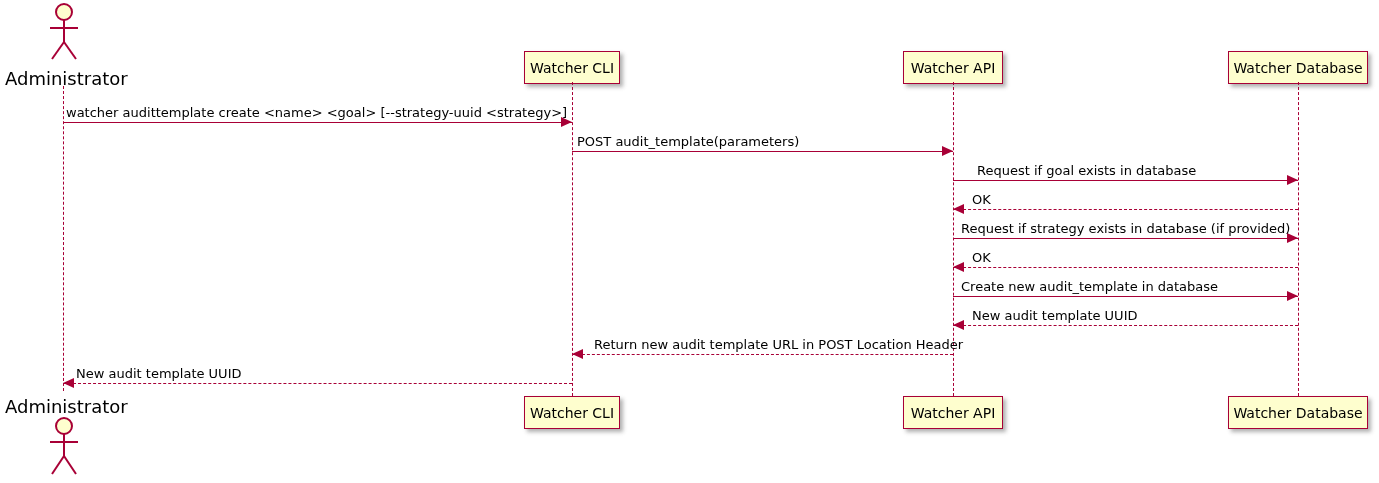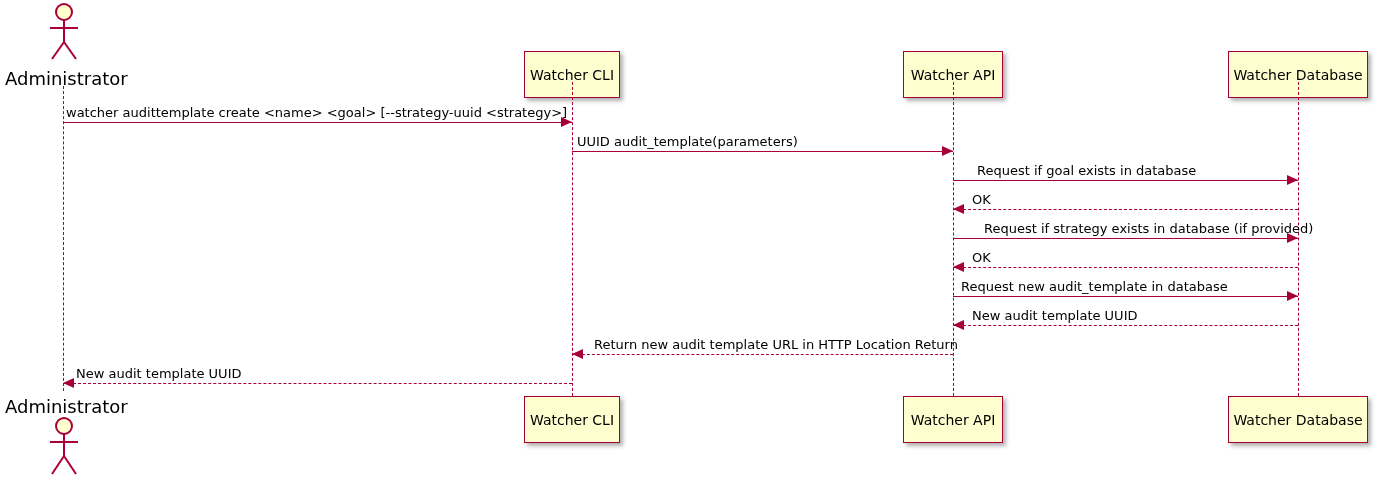--- a/index.html
+++ b/index.html
@@ -25,21 +25,21 @@
     background: #FEFECE;
     border: 1.5px solid #A80036;
     color: #000000;
     font-size: 14px;
     line-height: 1;
     display: flex;
     align-items: center;
     justify-content: center;
     white-space: nowrap;
     box-shadow: 3px 3px 4px rgba(50, 50, 50, 0.38);
-    height: 47px;
+    height: 33px;
   }
 
   
   .actor {
     position: absolute;
   }
   .actor-label {
     position: absolute;
     font-size: 18px;
     color: #000000;
@@ -129,63 +129,63 @@
 
   <div class="msg" style="left:63px; top:122px;">
     <div class="msg-line" style="width:509px;"></div>
     <div class="arrow-head right" style="left:498px;"></div>
     <div class="msg-label" style="left:3px;">watcher audittemplate create &lt;name&gt; &lt;goal&gt; [--strategy-uuid &lt;strategy&gt;]</div>
   </div>
 
   <div class="msg" style="left:572px; top:151px;">
     <div class="msg-line" style="width:381px;"></div>
     <div class="arrow-head right" style="left:370px;"></div>
-    <div class="msg-label" style="left:5px;">UUID audit_template(parameters)</div>
+    <div class="msg-label" style="left:5px;">POST audit_template(parameters)</div>
   </div>
 
   <div class="msg" style="left:953px; top:180px;">
     <div class="msg-line" style="width:345px;"></div>
     <div class="arrow-head right" style="left:334px;"></div>
     <div class="msg-label" style="left:8px;margin-left:16px;">Request if goal exists in database</div>
   </div>
 
   <div class="msg" style="left:953px; top:209px;">
     <div class="msg-line dashed" style="width:345px;"></div>
     <div class="arrow-head left" style="left:0px;"></div>
     <div class="msg-label" style="left:19px;">OK</div>
   </div>
 
   <div class="msg" style="left:953px; top:238px;">
     <div class="msg-line" style="width:345px;"></div>
     <div class="arrow-head right" style="left:334px;"></div>
-    <div class="msg-label" style="left:8px;margin-left:23px;">Request if strategy exists in database (if provided)</div>
+    <div class="msg-label" style="left:8px;">Request if strategy exists in database (if provided)</div>
   </div>
 
   <div class="msg" style="left:953px; top:267px;">
     <div class="msg-line dashed" style="width:345px;"></div>
     <div class="arrow-head left" style="left:0px;"></div>
     <div class="msg-label" style="left:19px;">OK</div>
   </div>
 
   <div class="msg" style="left:953px; top:296px;">
     <div class="msg-line" style="width:345px;"></div>
     <div class="arrow-head right" style="left:334px;"></div>
-    <div class="msg-label" style="left:8px;">Request new audit_template in database</div>
+    <div class="msg-label" style="left:8px;">Create new audit_template in database</div>
   </div>
 
   <div class="msg" style="left:953px; top:325px;">
     <div class="msg-line dashed" style="width:345px;"></div>
     <div class="arrow-head left" style="left:0px;"></div>
     <div class="msg-label" style="left:19px;">New audit template UUID</div>
   </div>
 
   <div class="msg" style="left:572px; top:354px;">
     <div class="msg-line dashed" style="width:381px;"></div>
     <div class="arrow-head left" style="left:0px;"></div>
-    <div class="msg-label" style="left:22px;">Return new audit template URL in HTTP Location Return</div>
+    <div class="msg-label" style="left:22px;">Return new audit template URL in POST Location Header</div>
   </div>
 
   <div class="msg" style="left:63px; top:383px;">
     <div class="msg-line dashed" style="width:509px;"></div>
     <div class="arrow-head left" style="left:0px;"></div>
     <div class="msg-label" style="left:13px;">New audit template UUID</div>
   </div>
 
   <div class="actor-label" style="left:5px; top:398px;">Administrator</div>
   <div class="actor" style="left:40px; top:416px; width:48px; height:62px;">

